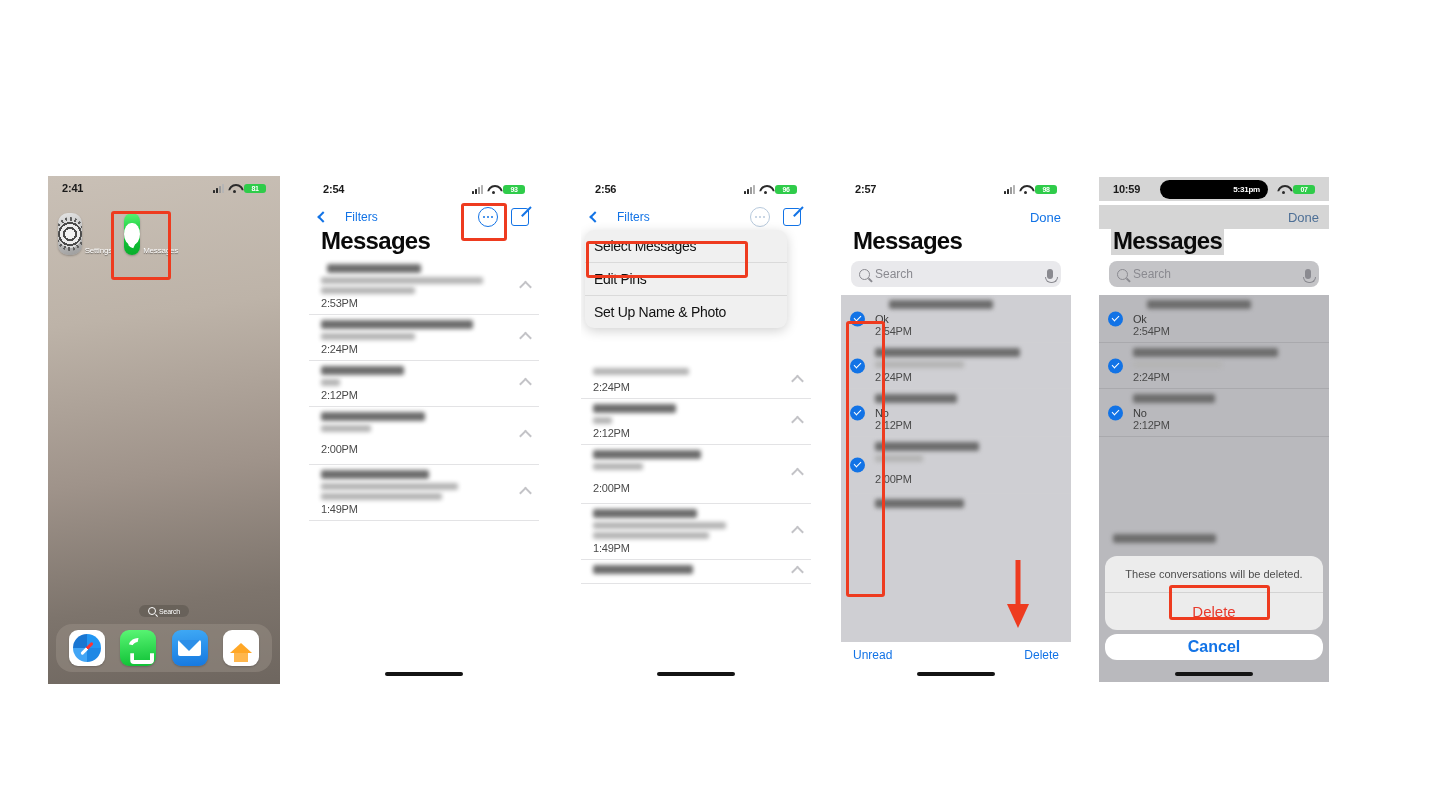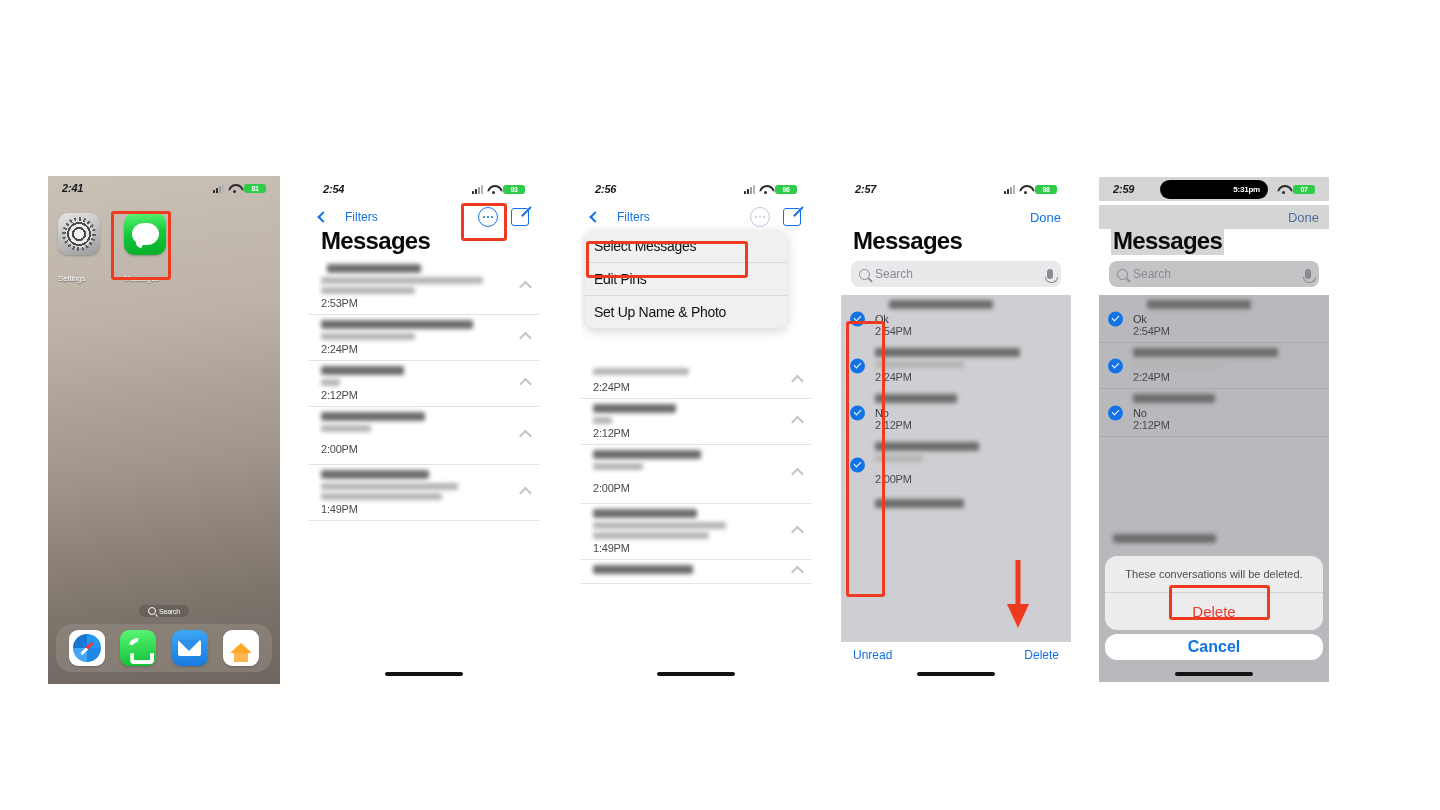--- a/index.html
+++ b/index.html
@@ -10,21 +10,21 @@
   }
   .stage{position:absolute;left:0;top:0;width:1440px;height:810px;}
 
   
   .phone{position:absolute;overflow:hidden;background:#fff;}
 
   
   .statusbar{position:absolute;left:0;top:0;width:100%;height:24px;
     display:flex;align-items:center;justify-content:space-between;
     padding:0 14px;box-sizing:border-box;}
-  .sb-time{font-size:11px;font-weight:bold;color:#1a1a1a;letter-spacing:-0.2px;font-style:italic;}
+  .sb-time{font-size:11px;font-weight:bold;color:#1a1a1a;letter-spacing:-0.2px;}
   .sb-right{display:flex;align-items:center;gap:4px;}
   .bars{display:flex;align-items:flex-end;gap:1px;height:9px;}
   .bars i{display:block;width:2px;background:#2b2b2b;border-radius:.5px;}
   .bars i:nth-child(1){height:3px}
   .bars i:nth-child(2){height:5px}
   .bars i:nth-child(3){height:7px;background:#9a9a9a}
   .bars i:nth-child(4){height:9px;background:#b5b5b5}
   .wifi{width:12px;height:9px;position:relative;}
   .wifi::before{content:"";position:absolute;left:0;top:0;width:12px;height:12px;
     border:2px solid #2b2b2b;border-radius:50%;
@@ -39,21 +39,21 @@
   .island{position:absolute;left:50%;transform:translateX(-50%);top:3px;
     width:108px;height:19px;background:#000;border-radius:11px;
     display:flex;align-items:center;justify-content:flex-end;
     padding-right:8px;box-sizing:border-box;}
   .island-text{color:#fff;font-size:8px;font-weight:bold;letter-spacing:-.2px;}
 
   
   .homebg{position:absolute;left:0;top:0;width:100%;height:100%;
     background:linear-gradient(172deg,#c9c0b6 0%,#bdb3a8 28%,#9f938a 58%,#7d746c 82%,#6e665f 100%);}
   .app-grid{position:absolute;left:10px;top:37px;display:flex;gap:12px;}
-  .app{width:54px;display:flex;flex-direction:column;align-items:flex-start;gap:19px;}
+  .app{width:54px;display:flex;flex-direction:row;align-items:flex-end;gap:3px;}
   .app-ico{width:42px;height:42px;border-radius:10px;position:relative;overflow:hidden;
     box-shadow:0 1px 2px rgba(0,0,0,.25);}
   .app-lbl{font-size:8px;color:#fff;text-shadow:0 1px 1px rgba(0,0,0,.5);
     white-space:nowrap;letter-spacing:-.2px;}
   .ico-settings{background:linear-gradient(160deg,#e6e6e6,#9b9b9b);
     display:flex;align-items:center;justify-content:center;}
   .gear{width:28px;height:28px;border-radius:50%;
     background:radial-gradient(circle at 50% 50%,#f2f2f2 0 5px,#4a4a4a 5px 7px,#ededed 7px 10px,#4a4a4a 10px 12px,#dcdcdc 12px 14px);
     position:relative;}
   .gear::after{content:"";position:absolute;inset:-3px;border-radius:50%;
@@ -463,21 +463,21 @@
   <div class="redbox" style="left:846px;top:321px;width:33px;height:270px;"></div>
   <svg class="redarrow" style="left:1005px;top:560px;width:26px;height:70px;" viewBox="0 0 26 70">
     <path d="M13 0 L13 48" stroke="#ee3b1f" stroke-width="5" fill="none"></path>
     <path d="M13 68 L2 44 L24 44 Z" fill="#ee3b1f"></path>
   </svg>
 
   <div class="phone" style="left:1099px;top:177px;width:230px;height:505px;">
     <div class="ios-screen"></div>
 
     <div class="statusbar" style="background:#d5d5d5;">
-      <div class="sb-time">2:59</div>
+      <div class="sb-time">10:59</div>
       <div class="island">
         <span class="island-text">5:31pm</span>
       </div>
       <div class="sb-right">
         <div class="wifi"></div>
         <div class="batt">07</div>
       </div>
     </div>
 
     <div class="navrow" style="justify-content:flex-end;background:#d5d5d5;">

